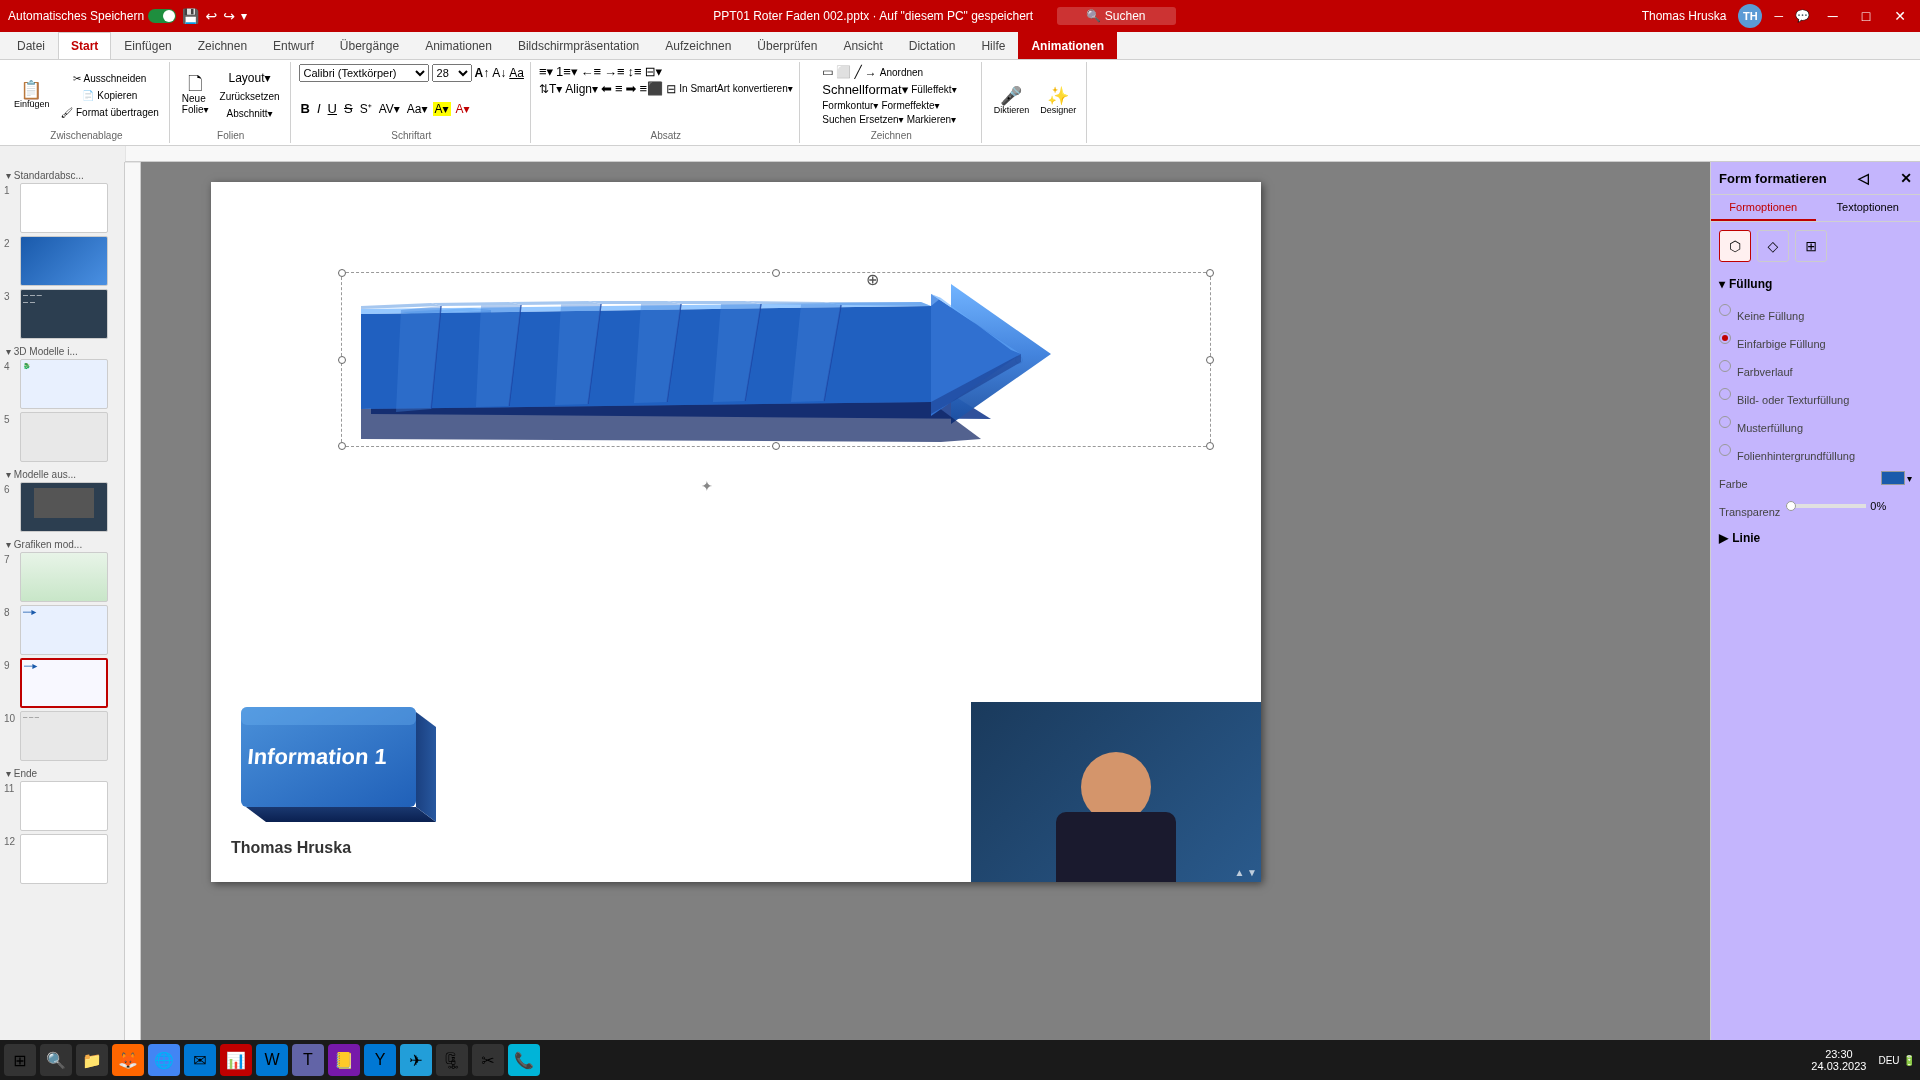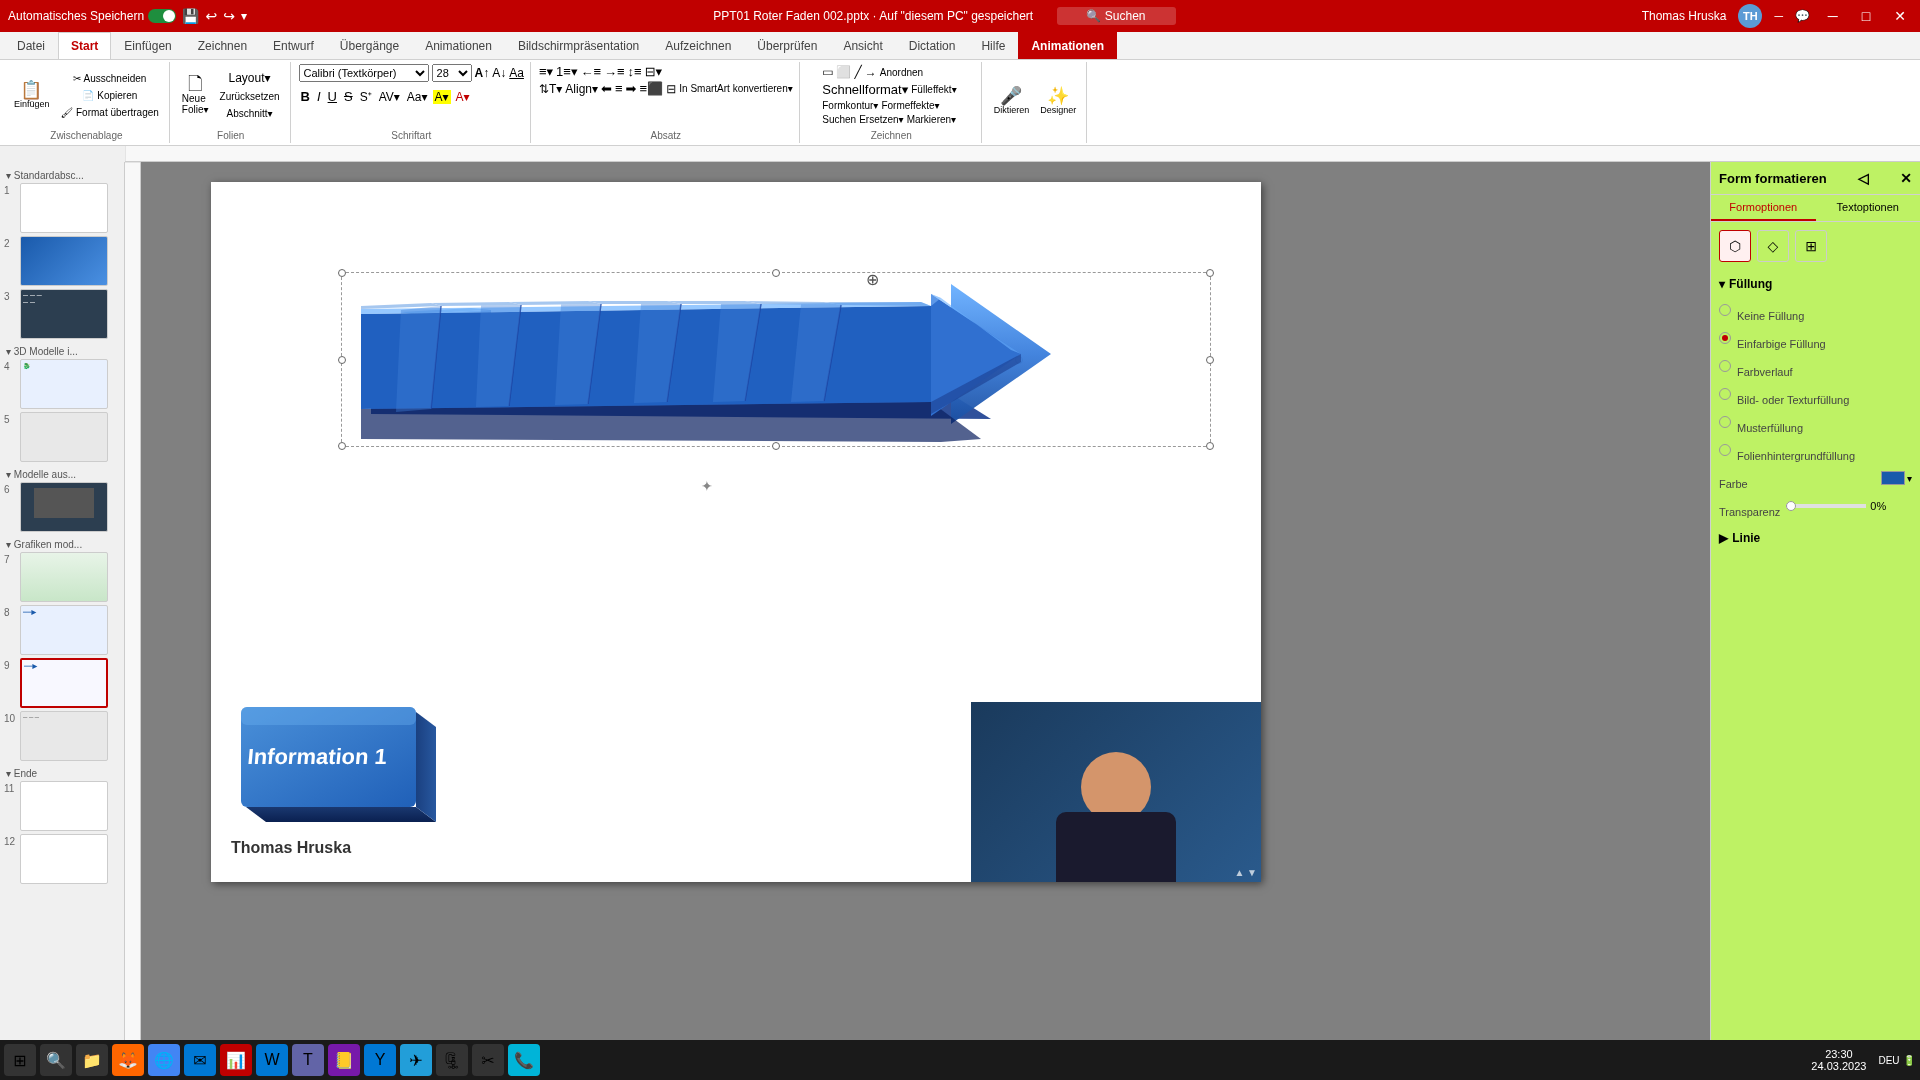--- a/index.html
+++ b/index.html
@@ -203,21 +203,21 @@
       position: absolute;
       bottom: 60px;
       left: 20px;
       width: 210px;
       height: 130px;
     }
 
     
     #right-panel {
       width: 210px;
-      background: #bef264;
+      background: #c4b5fd;
       border-left: 1px solid #d0d0d0;
       overflow-y: auto;
     }
     #right-panel-header {
       padding: 8px;
       font-size: 13px;
       font-weight: bold;
       border-bottom: 1px solid #d0d0d0;
       display: flex;
       justify-content: space-between;
@@ -455,21 +455,21 @@
         <div style="display:flex;flex-direction:column;gap:2px;">
           <div class="ribbon-btn" style="flex-direction:row;font-size:12px;">Layout▾</div>
           <div class="ribbon-btn" style="flex-direction:row;font-size:10px;">Zurücksetzen</div>
           <div class="ribbon-btn" style="flex-direction:row;font-size:10px;">Abschnitt▾</div>
         </div>
       </div>
       <span class="ribbon-group-label">Folien</span>
     </div>
 
     <div class="ribbon-group" style="min-width:200px;">
-      <div class="ribbon-group-content" style="flex-direction:column; gap:6px; align-items:flex-start; width:100%;">
+      <div class="ribbon-group-content" style="flex-direction:column; gap:18px; align-items:flex-start; width:100%;">
         <div style="display:flex;align-items:center;gap:3px;">
           <select style="font-size:11px;width:130px;height:18px;">
             <option>Calibri (Textkörper)</option>
           </select>
           <select style="font-size:11px;width:40px;height:18px;">
             <option>28</option>
           </select>
           <span style="cursor:pointer;font-size:12px;font-weight:bold;">A↑</span>
           <span style="cursor:pointer;font-size:12px;">A↓</span>
           <span style="cursor:pointer;font-size:12px;text-decoration:underline;">Aa</span>

